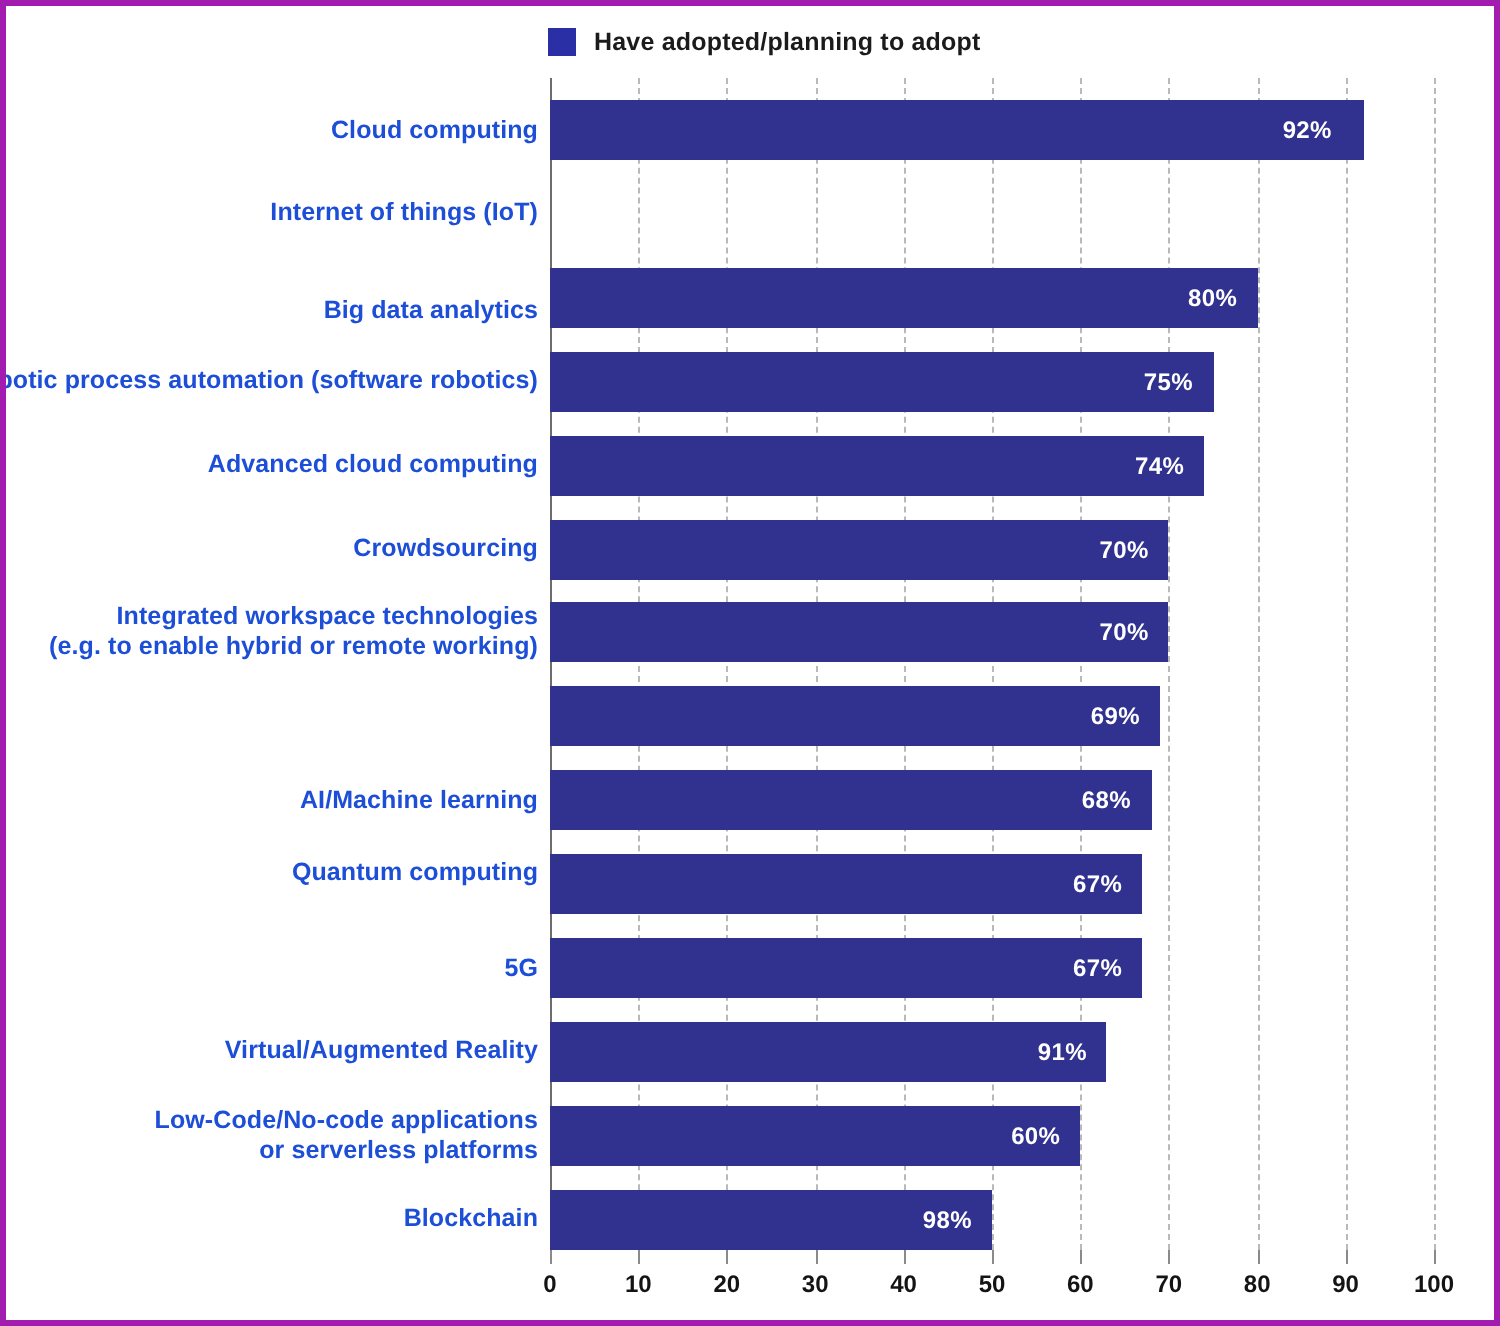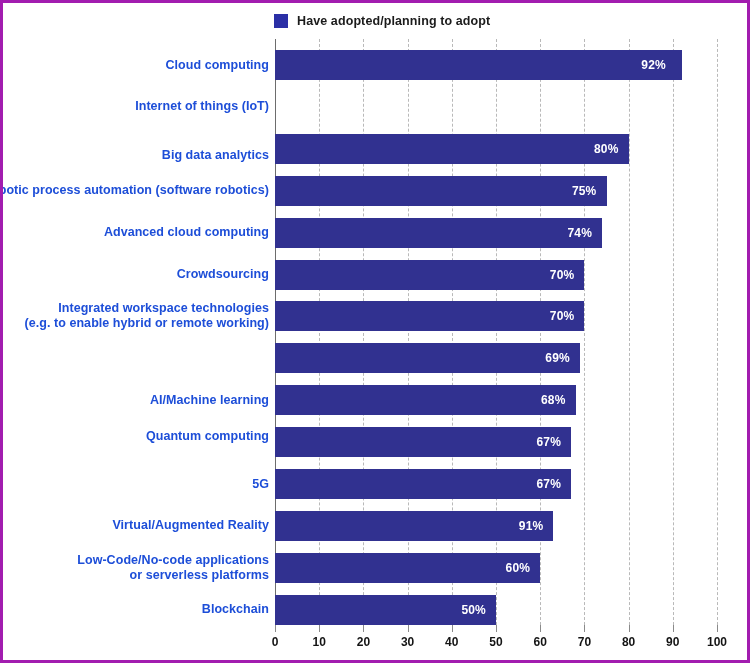--- a/index.html
+++ b/index.html
@@ -267,21 +267,21 @@
         <div class="bar-row" style="top: 471.9px; width: 442px;">
           <div class="bar" style="width: 278.46px; background: rgb(49, 49, 144);"></div>
           <div class="bar-value" style="left: 232.46px; width: 36px; text-align: right;">91%</div>
         </div>
         <div class="bar-row" style="top: 513.8px; width: 442px;">
           <div class="bar" style="width: 265.2px; background: rgb(49, 49, 144);"></div>
           <div class="bar-value" style="left: 219.2px; width: 36px; text-align: right;">60%</div>
         </div>
         <div class="bar-row" style="top: 555.7px; width: 442px;">
           <div class="bar" style="width: 221px; background: rgb(49, 49, 144);"></div>
-          <div class="bar-value" style="left: 175px; width: 36px; text-align: right;">50%</div>
+          <div class="bar-value" style="left: 175px; width: 36px; text-align: right;">98%</div>
         </div>
       </div>
   </div>
 
   <div id="x-axis">
       <div class="tick-mark" style="left: 0px;"></div>
       <div class="tick-label" style="left: 0px;">0</div>
       <div class="tick-mark" style="left: 44.2px;"></div>
       <div class="tick-label" style="left: 44.2px;">10</div>
       <div class="tick-mark" style="left: 88.4px;"></div>

